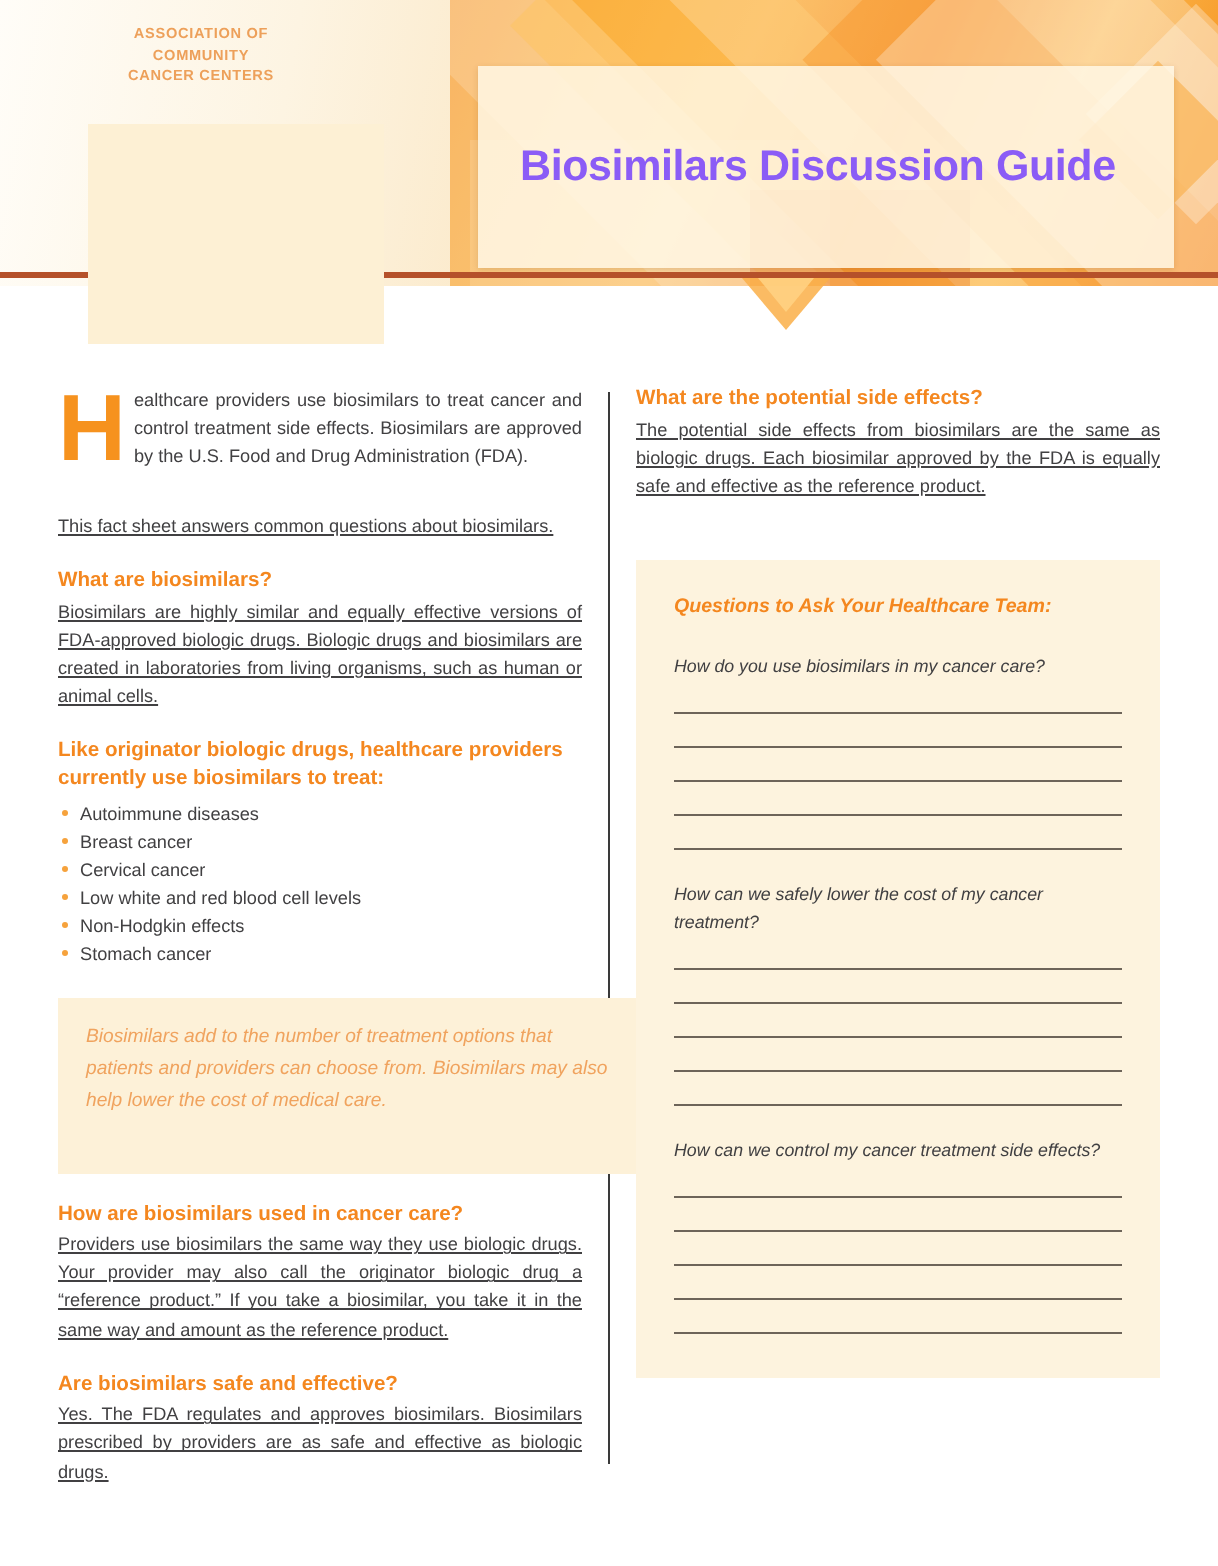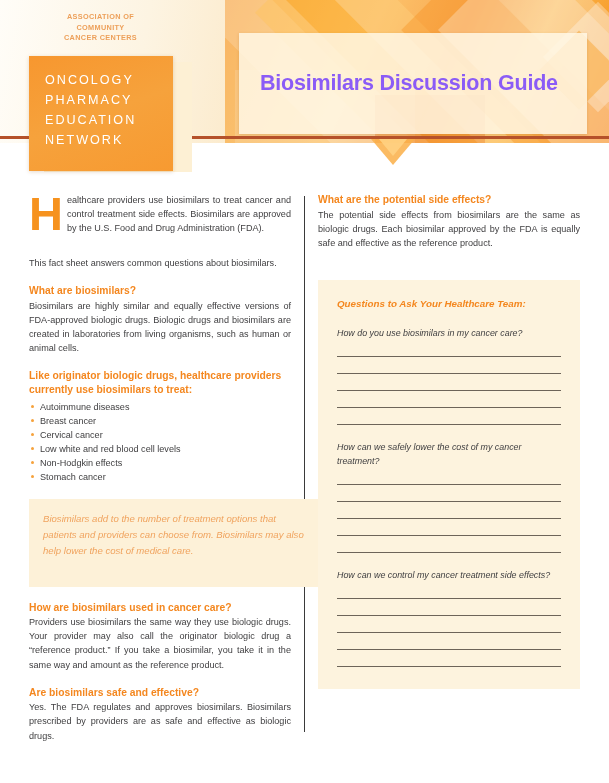--- a/index.html
+++ b/index.html
@@ -197,20 +197,21 @@
     color: #414042;
     text-align: justify;
   }
 
   .body-p {
     margin: 11px 0 0 0;
     font-size: 9.1px;
     line-height: 1.55;
     color: #414042;
     text-align: justify;
+    text-decoration: underline;
   }
 
   h3.sec {
     margin: 14px 0 1px 0;
     font-size: 10.3px;
     font-weight: bold;
     color: #f4871f;
     line-height: 1.33;
   }
 
@@ -309,26 +310,20 @@
     <div class="header-tri"></div>
     <div class="header-tri2"></div>
 
     <div class="accc">
       <div>ASSOCIATION OF</div>
       <div>COMMUNITY</div>
       <div>CANCER CENTERS</div>
     </div>
 
     <div class="logo-shadow"></div>
-    <div class="logo-box">
-      <div class="logo-line">ONCOLOGY</div>
-      <div class="logo-line">PHARMACY</div>
-      <div class="logo-line">EDUCATION</div>
-      <div class="logo-line">NETWORK</div>
-    </div>
   </div>
 
   <div class="col-divider"></div>
 
   <div class="col-left">
 
     <div class="intro">
       <span class="dropcap">H</span>
       <p>ealthcare providers use biosimilars to treat cancer and control treatment side effects. Biosimilars are approved by the U.S. Food and Drug Administration (FDA).</p>
     </div>

